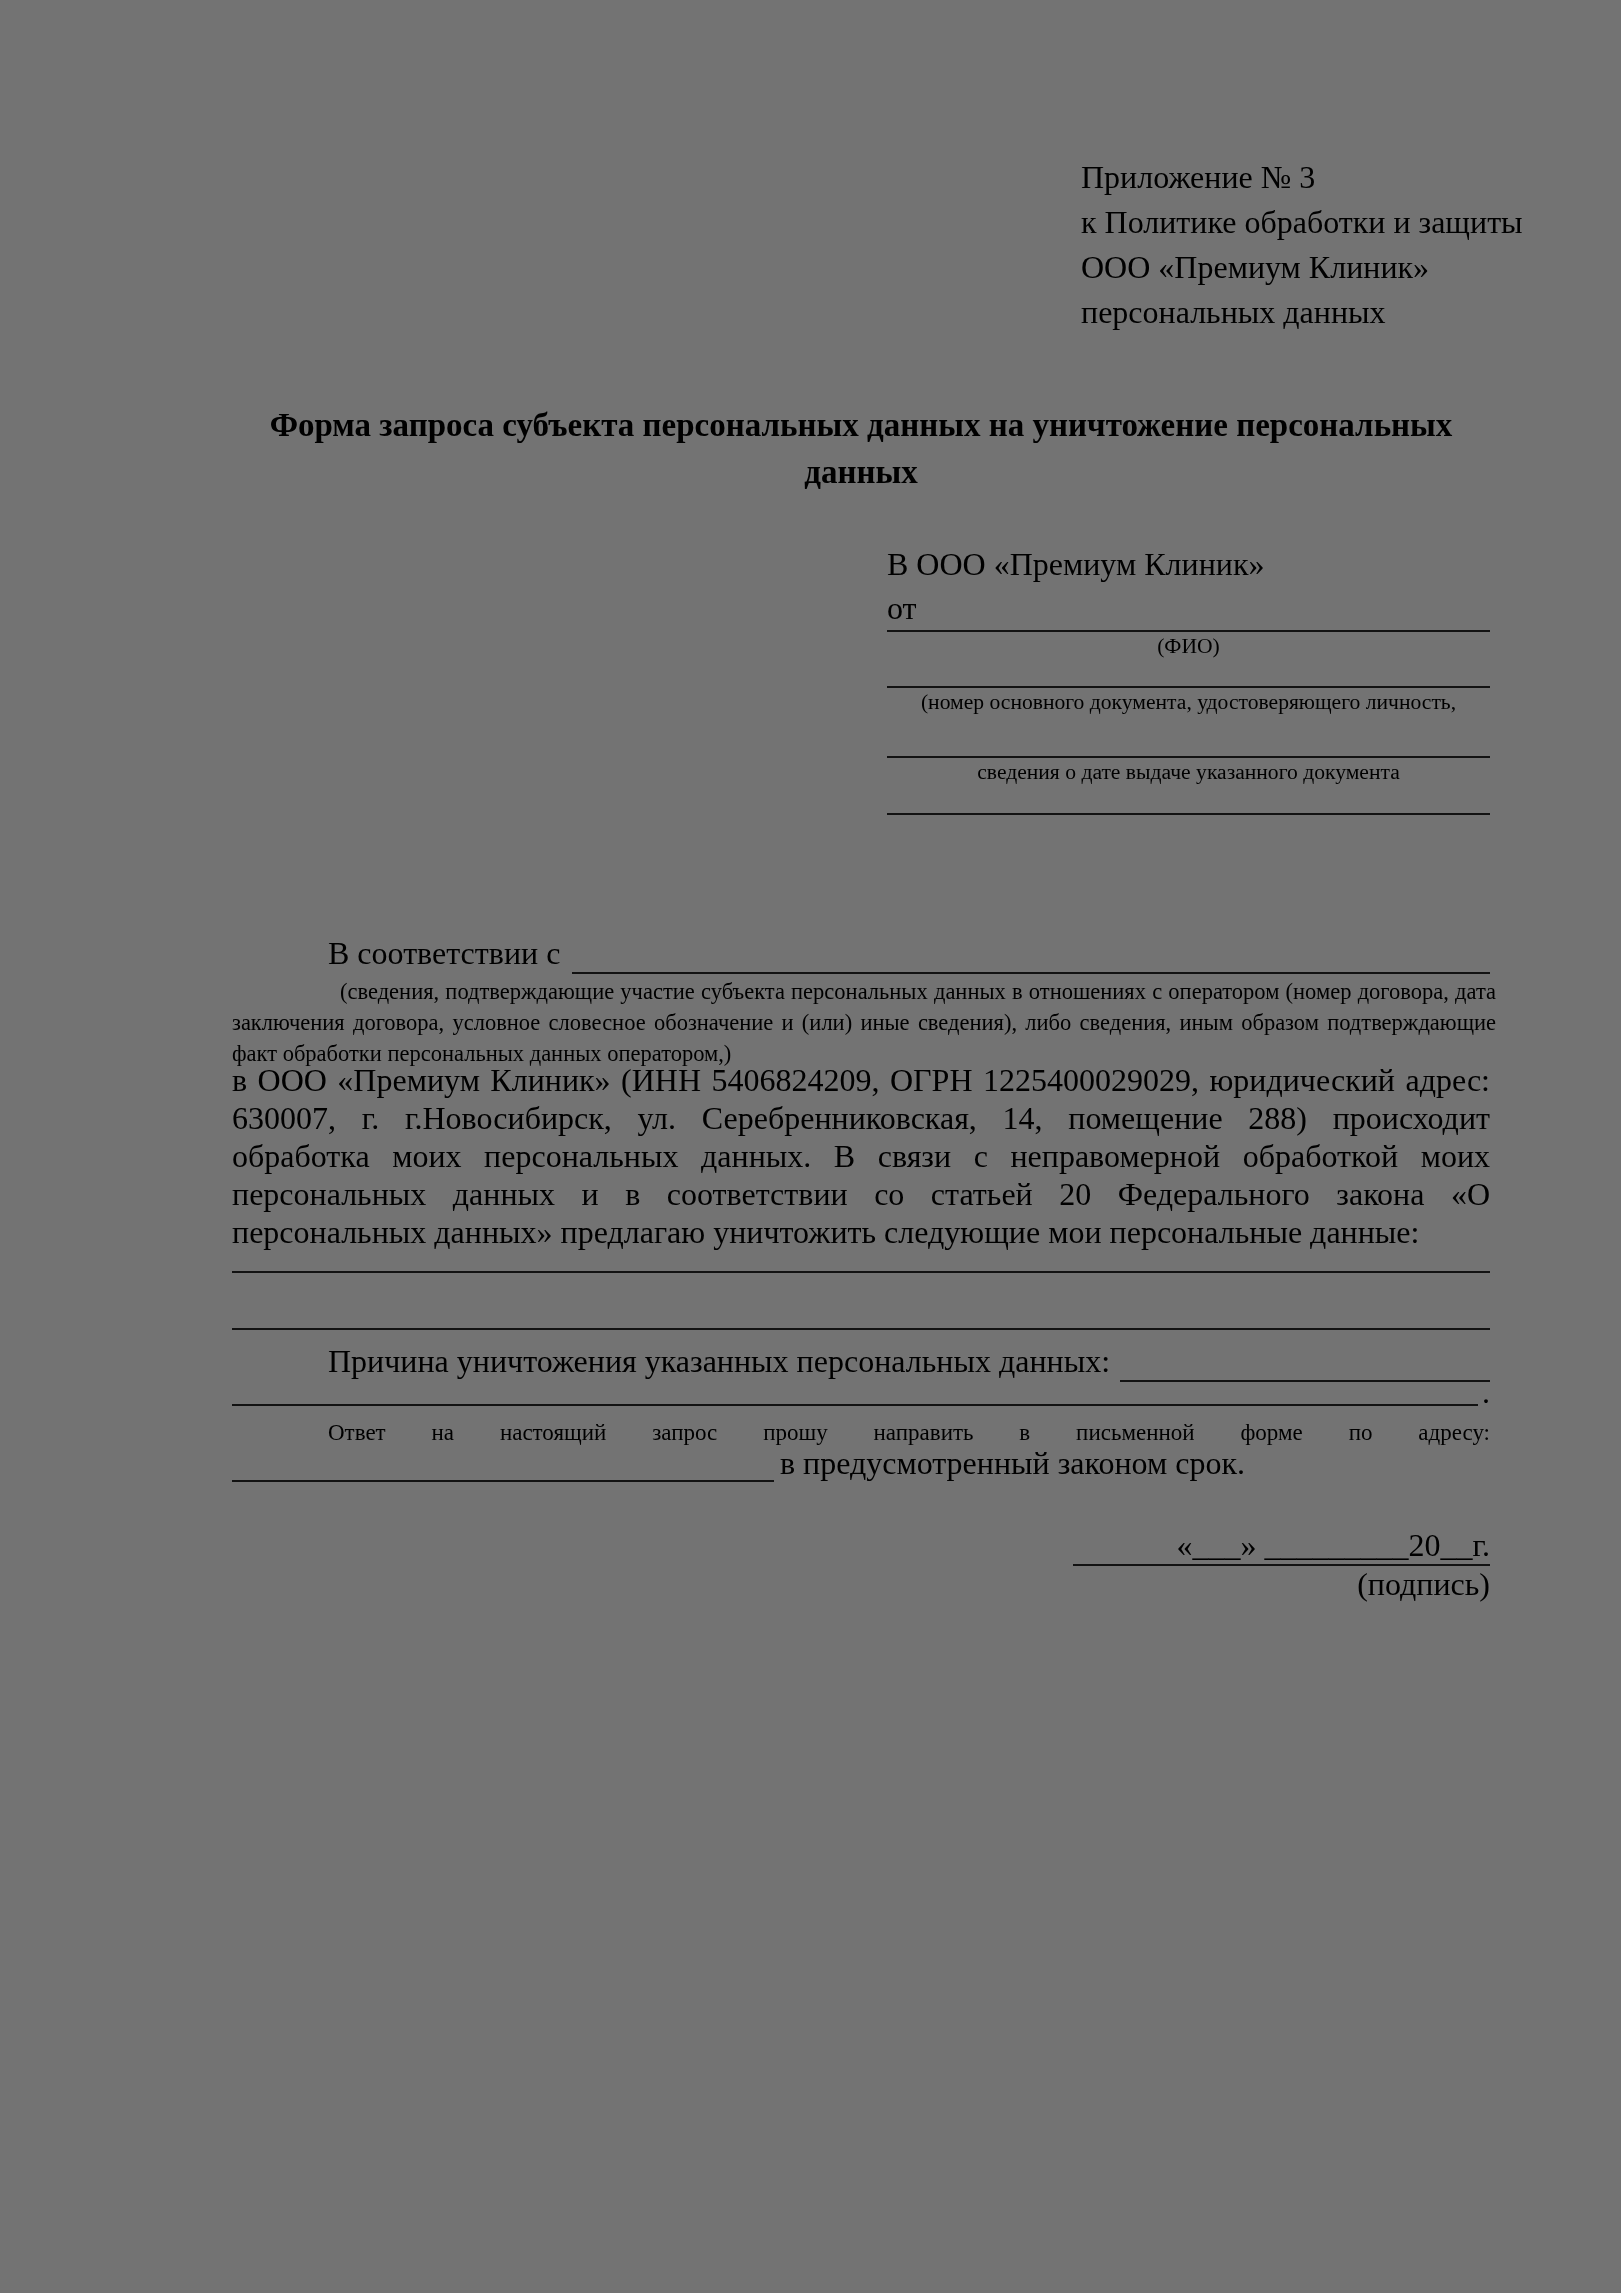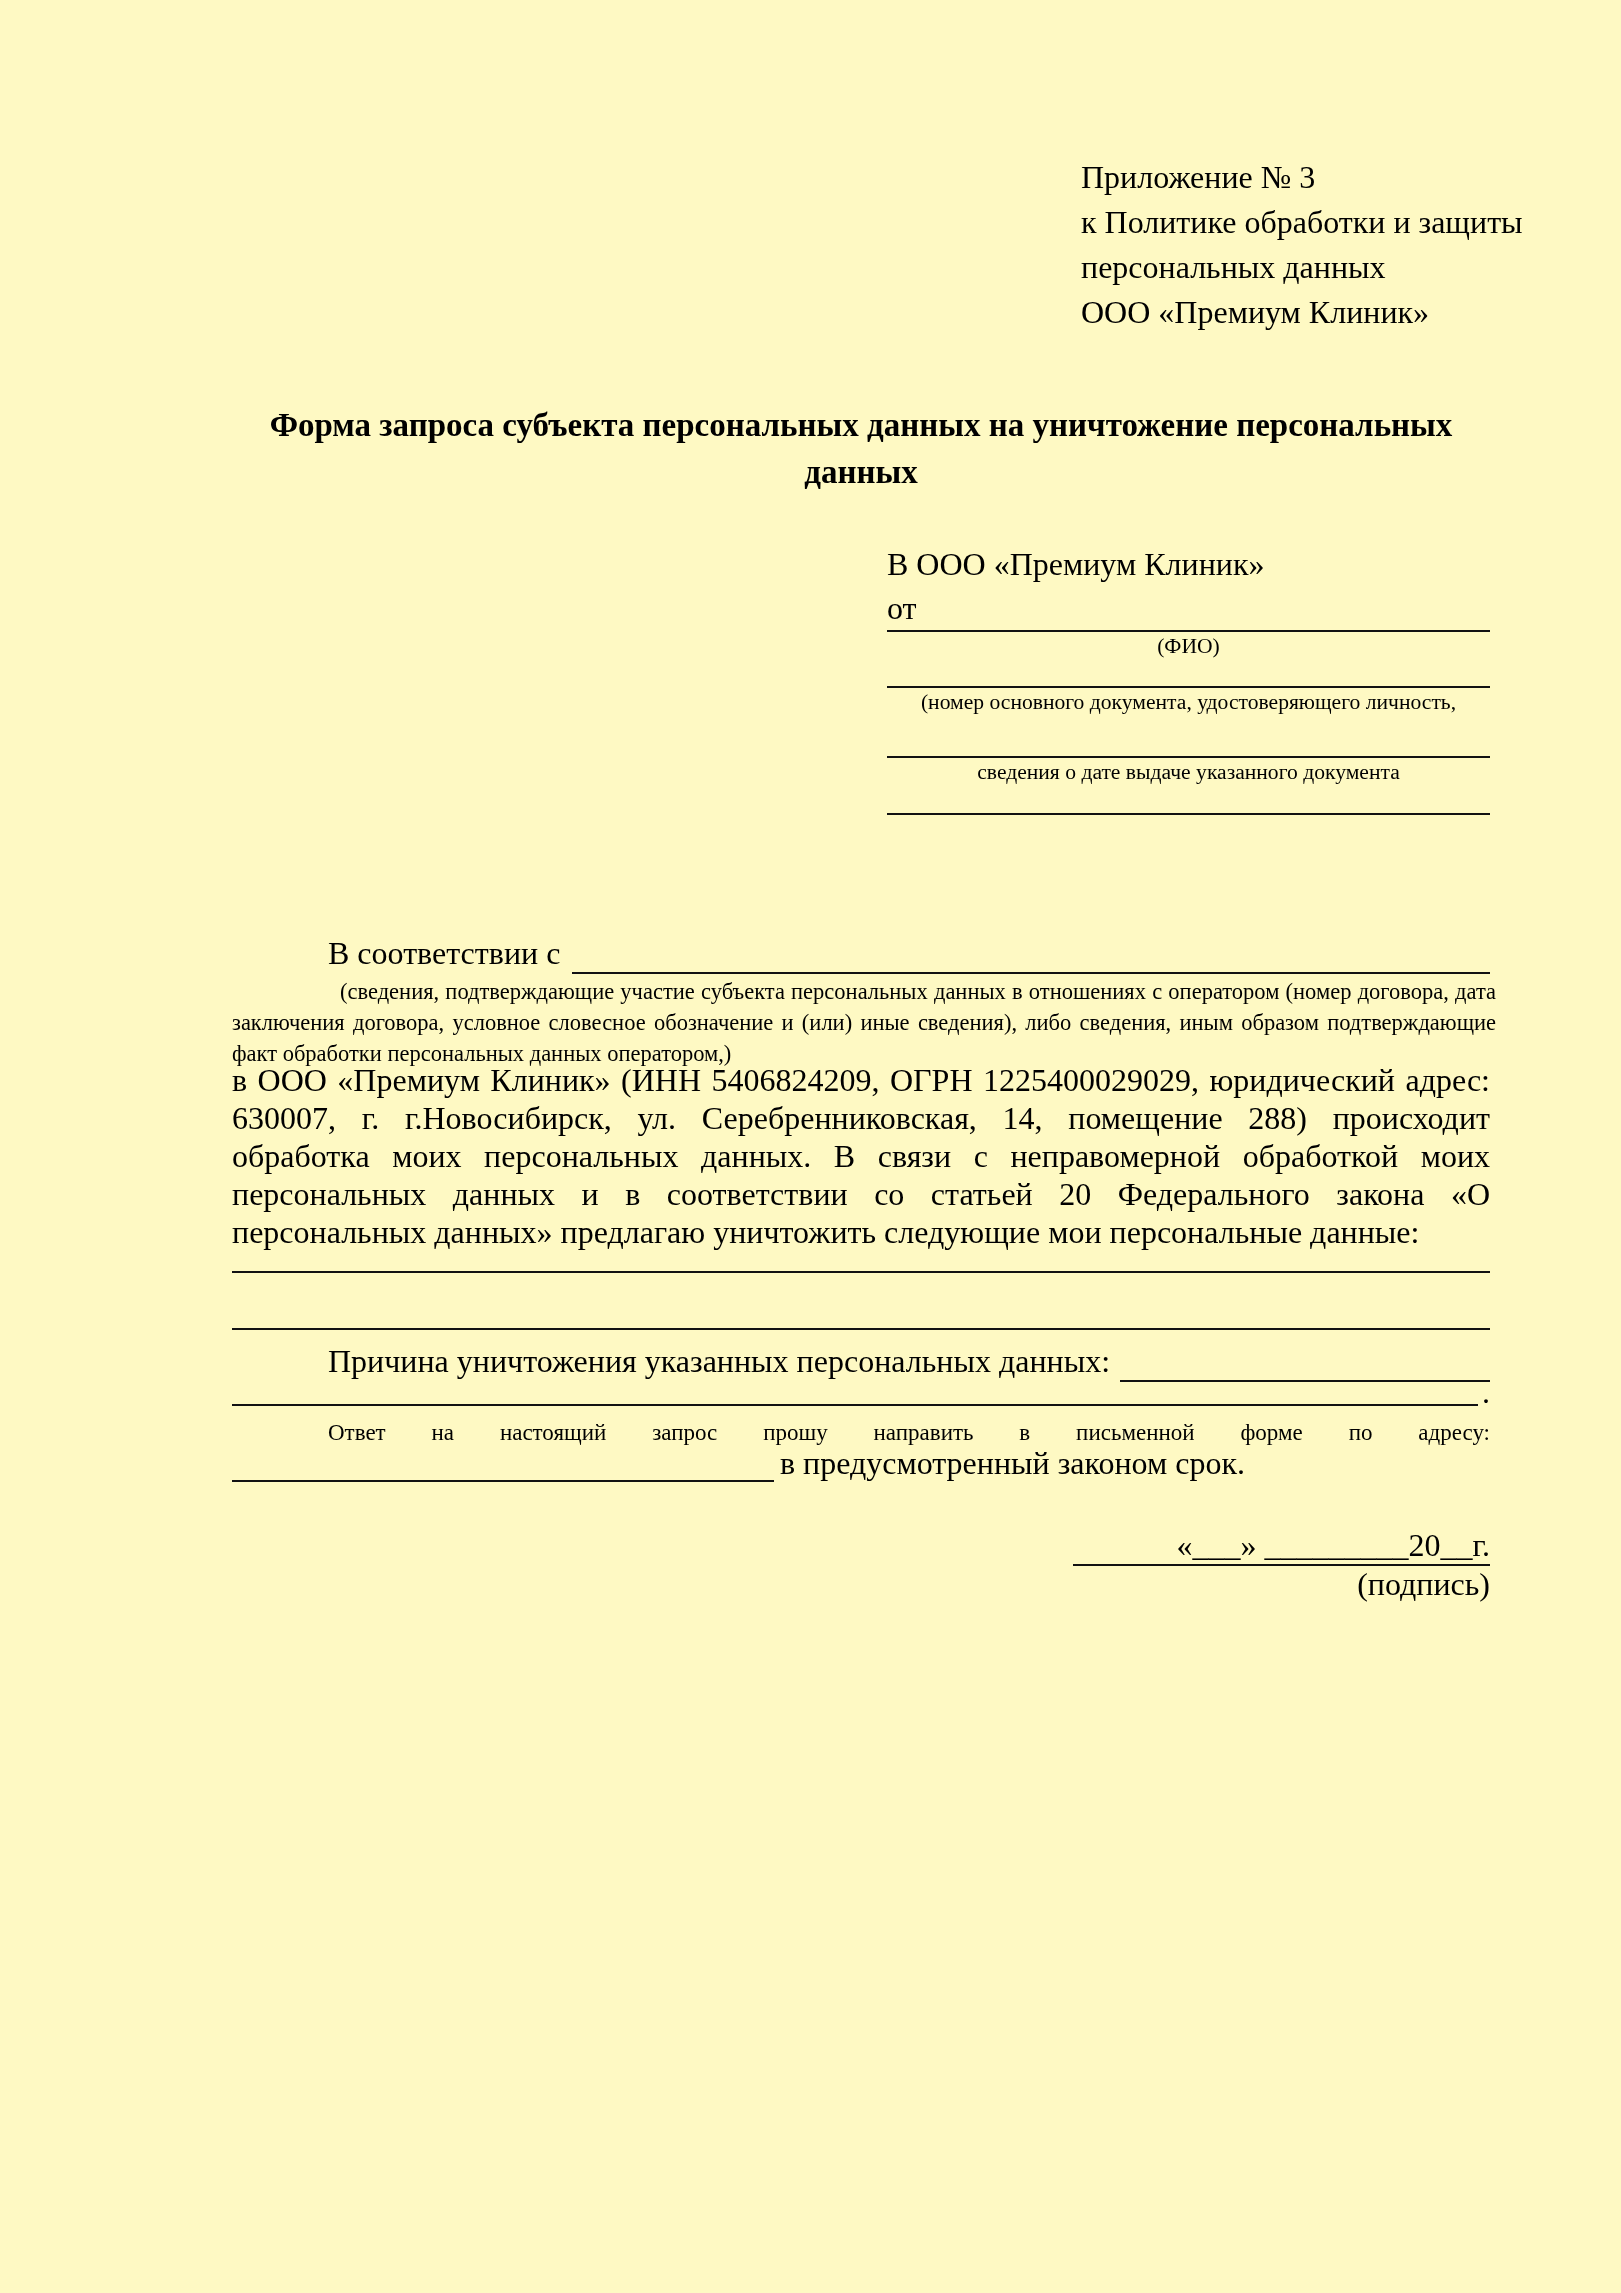--- a/index.html
+++ b/index.html
@@ -1,21 +1,21 @@
 <!DOCTYPE html>
 <html><head>
 <meta charset="utf-8">
 <style>
   * { box-sizing: border-box; }
   html, body { margin: 0; padding: 0; background: #ffffff; }
   .page {
     position: relative;
     width: 1621px;
     height: 2294px;
-    background: #fef9c3;
+    background: #737373;
     color: #000000;
     font-family: "Liberation Serif", "DejaVu Serif", serif;
     overflow: hidden;
   }
   .annex {
     position: absolute; left: 1081px; top: 155px;
     font-size: 32px; line-height: 45px; white-space: nowrap;
   }
   .title {
     position: absolute; left: 232px; top: 402px; width: 1258px;
@@ -79,22 +79,22 @@
   .footer .sig-caption { white-space: nowrap; }
 </style>
 </head>
 <body>
 
 <div class="page">
 
   <div class="annex">
     <div>Приложение № 3</div>
     <div>к Политике обработки и защиты</div>
+    <div>ООО «Премиум Клиник»</div>
     <div>персональных данных</div>
-    <div>ООО «Премиум Клиник»</div>
   </div>
 
   <div class="title">Форма запроса субъекта персональных данных на уничтожение персональных данных</div>
 
   <div class="addressee">
     <div class="to-line">В ООО «Премиум Клиник»</div>
     <div class="from-line">от</div>
     <div class="blank-1 rule"></div>
     <div class="caption">(ФИО)</div>
     <div class="blank-2 rule"></div>

